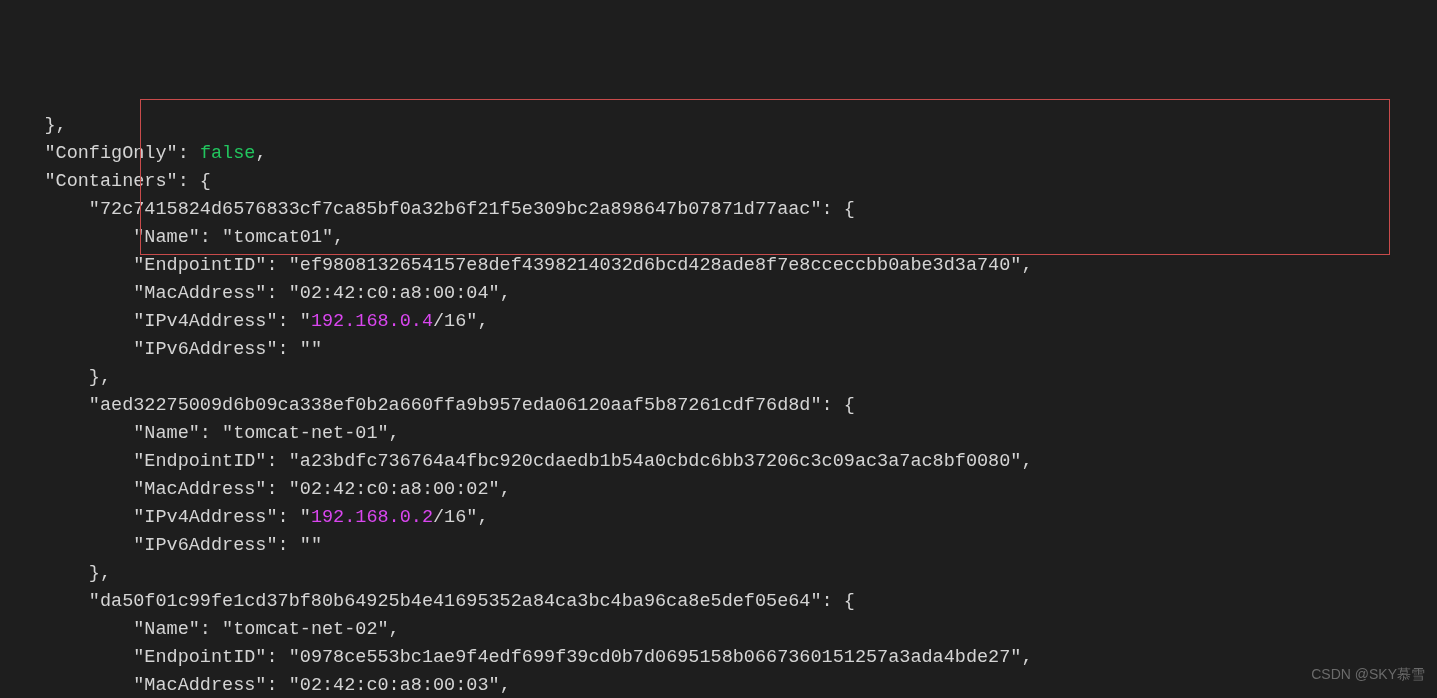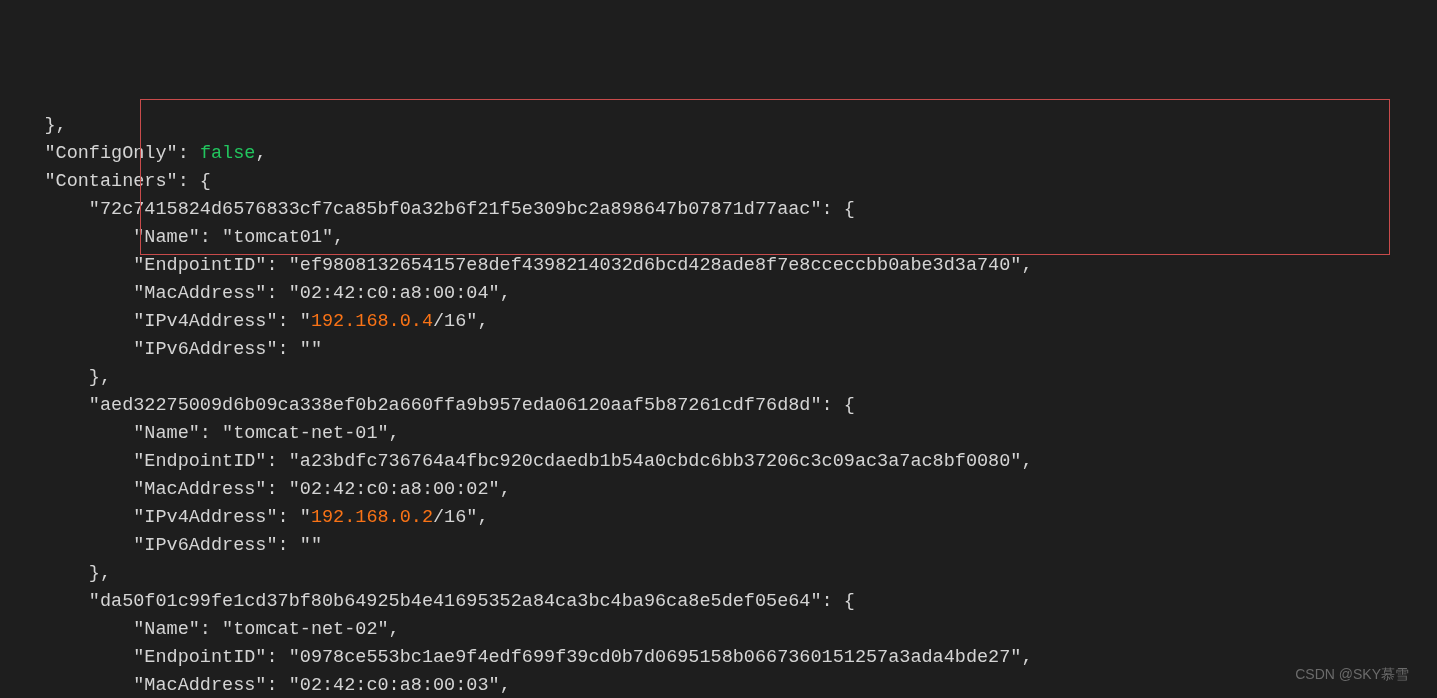--- a/index.html
+++ b/index.html
@@ -13,33 +13,33 @@
     padding: 0;
     width: 1437px;
     height: 698px;
     overflow: hidden;
     position: relative;
   }
   .code { padding: 0; }
   .key { color: #d4d4d4; }
   .string { color: #d4d4d4; }
   .false { color: #22c55e; }
-  .ip { color: #f97316; }
+  .ip { color: #d946ef; }
   .highlight-box {
     position: absolute;
     border: 1.5px solid #c84b4b;
     left: 140px;
     top: 99px;
     width: 1250px;
     height: 156px;
     pointer-events: none;
   }
   .watermark {
     position: absolute;
-    right: 28px;
+    right: 12px;
     bottom: 10px;
     color: #6b6b6b;
     font-size: 14px;
     font-family: Arial, sans-serif;
   }
 </style>
 </head>
 <body>
 
 

